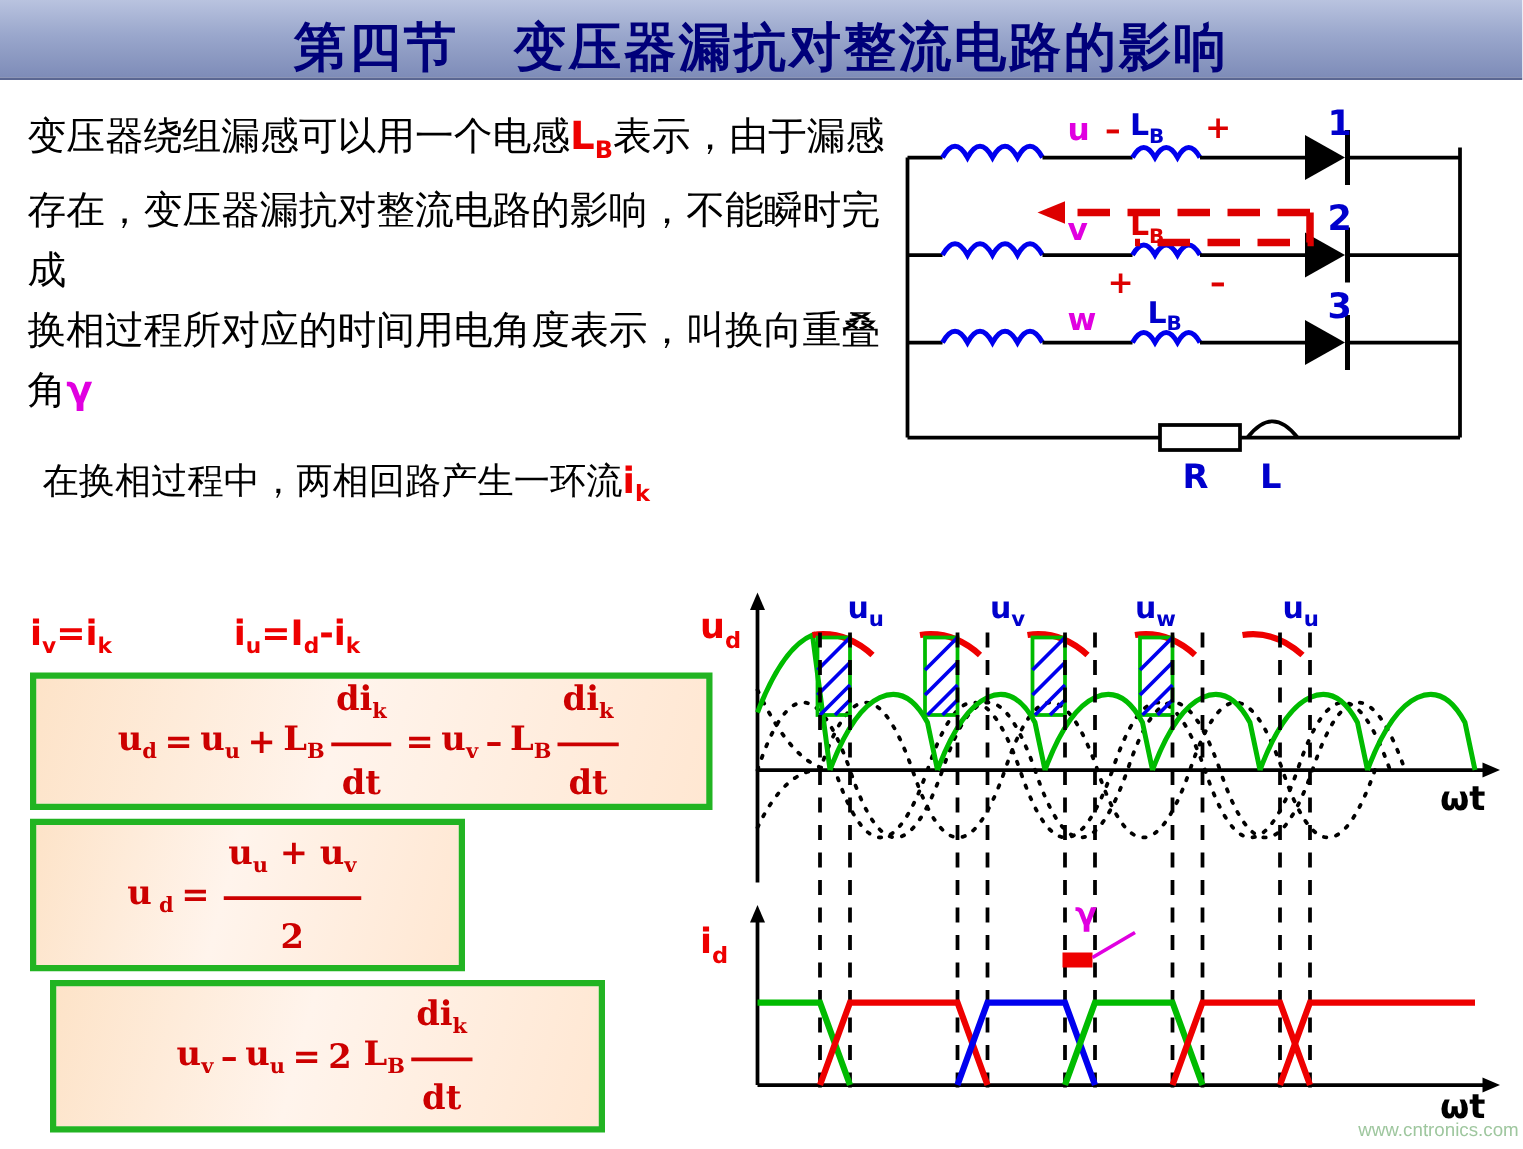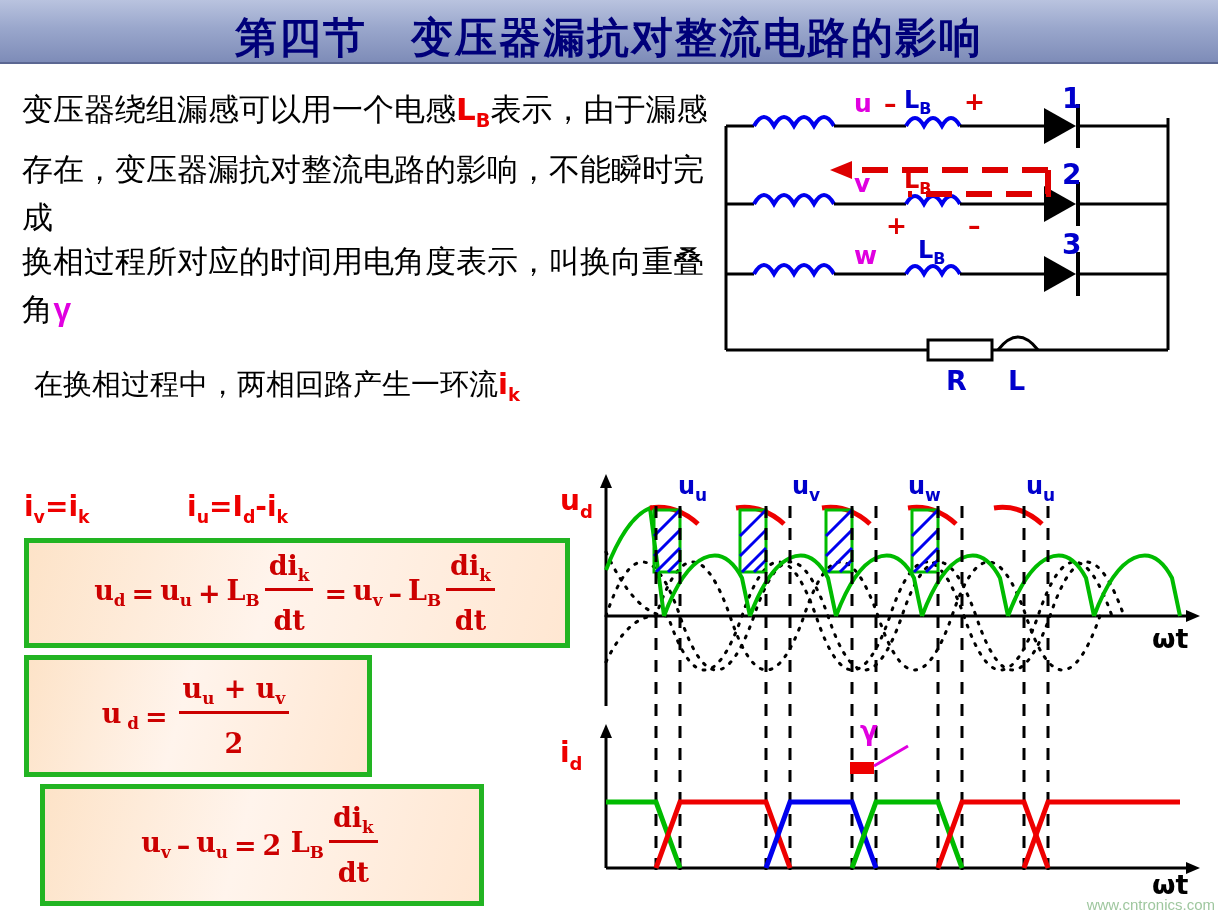--- a/index.html
+++ b/index.html
@@ -27,21 +27,21 @@
   .cn{
     font-family:"DejaVu Sans",sans-serif;
     color:#000000;
   }
   #para1{
     position:absolute;left:22px;top:85px;width:700px;
     font-size:31px;line-height:48px;
   }
   #para2{
     position:absolute;left:22px;top:240px;width:700px;
-    font-size:31px;line-height:48px;font-family:Liberation Mono, monospace;
+    font-size:31px;line-height:48px;
   }
   #para3{
     position:absolute;left:34px;top:360px;width:560px;
     font-size:29px;line-height:48px;
   }
   .red{color:#ee0000;}
   .magenta{color:#e000e0;}
   sub{font-size:.62em;}
   
   #eqline{
@@ -62,21 +62,21 @@
   }
   #fbox1{left:24px;top:538px;width:546px;height:110px;}
   #fbox2{left:24px;top:655px;width:348px;height:122px;}
   #fbox3{left:40px;top:784px;width:444px;height:122px;}
   .fb-inner{
     position:absolute;left:0;top:0;width:100%;height:100%;
     display:flex;align-items:center;justify-content:center;
     font-size:27px;
   }
   .frac{display:inline-block;text-align:center;vertical-align:middle;margin:0 5px;}
-  .frac .num{display:block;border-bottom:3px solid #cc0000;padding:0 4px 2px 4px;}
+  .frac .num{display:block;border-bottom:3px solid #cc0000;padding:0 4px 16px 4px;}
   .frac .den{display:block;padding-top:14px;}
   .op{margin:0 6px;}
   
   #circuit{position:absolute;left:718px;top:78px;width:490px;height:320px;}
   
   #waves{position:absolute;left:560px;top:466px;width:650px;height:430px;}
   
   #watermark{
     position:absolute;right:3px;bottom:6px;
     font-family:"Liberation Sans",sans-serif;

